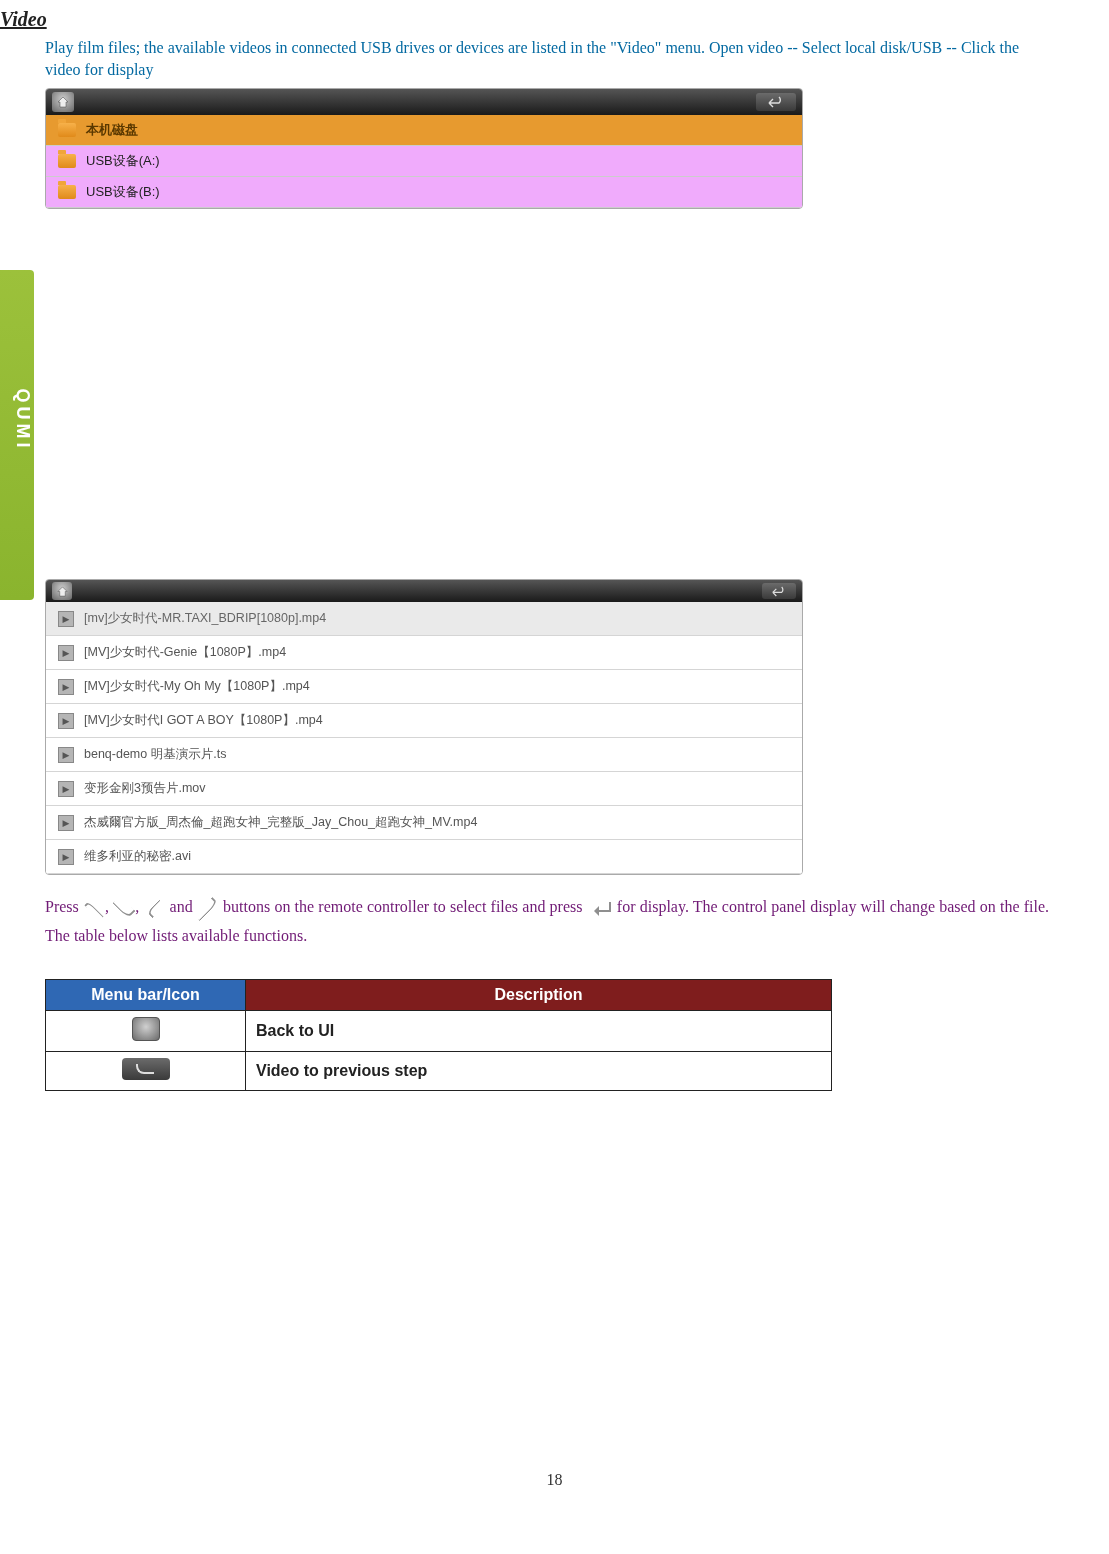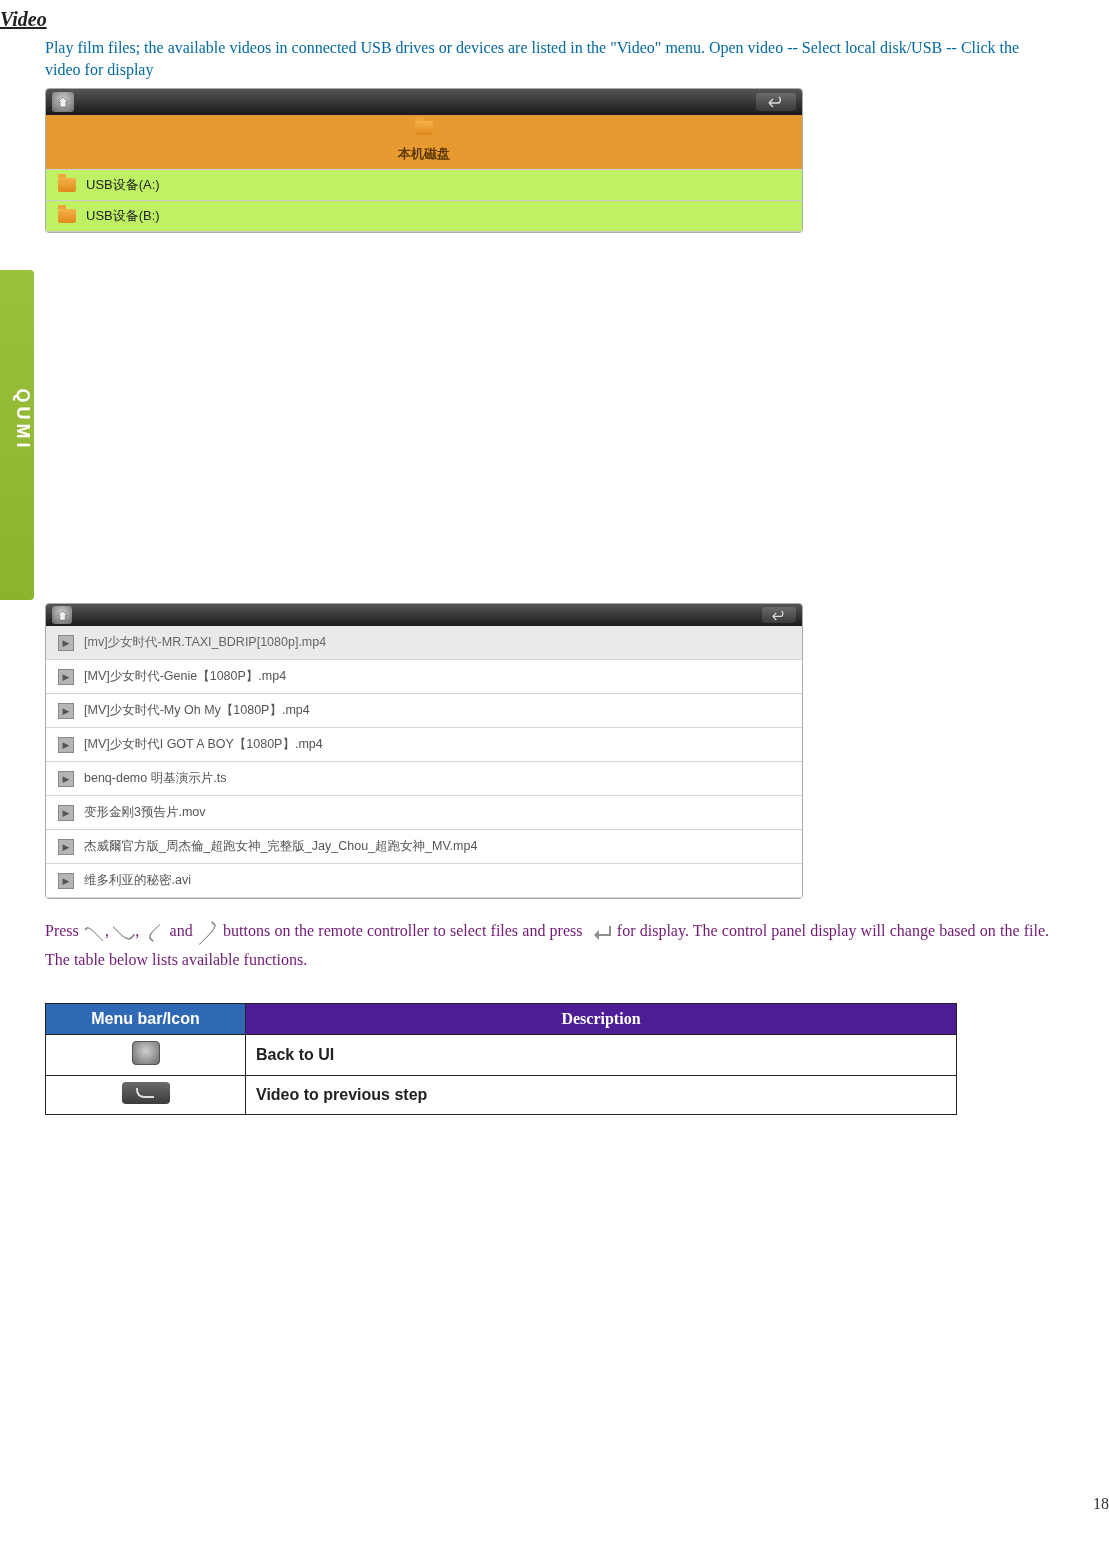--- a/index.html
+++ b/index.html
@@ -63,23 +63,23 @@
     width: 40px; height: 18px;
     background: linear-gradient(#6b6b6b, #3a3a3a);
     border-radius: 3px;
     display:flex;align-items:center;justify-content:center;
     color:#ddd;
   }
   .row {
     display: flex; align-items: center; gap: 10px;
     padding: 6px 12px;
     border-bottom: 1px solid #ccc;
-    background: #bef264;
-  }
-  .row.selected { background: #e79a2f; color: #5a3800; font-weight: bold; flex-direction: column; }
+    background: #f0abfc;
+  }
+  .row.selected { background: #e79a2f; color: #5a3800; font-weight: bold; }
   .folder-icon {
     width: 18px; height: 14px;
     background: linear-gradient(#f7b14a, #e08a1a);
     border-radius: 2px;
     position: relative;
   }
   .folder-icon::before{
     content:""; position:absolute; top:-4px; left:0; width:8px; height:4px;
     background:#f0a53a; border-radius:1px 1px 0 0;
   }
@@ -143,51 +143,51 @@
   .enter-icon::before{
     content:""; position:absolute; right:2px; top:0; width:14px; height:8px;
     border-right:2px solid #8f8f8f; border-bottom:2px solid #8f8f8f;
   }
   .enter-icon::after{
     content:""; position:absolute; left:2px; top:4px;
     border:5px solid transparent; border-right-color:#8f8f8f;
   }
   table.ft {
     margin: 28px 0 0 45px;
-    width: 912px;
+    width: 787px;
     border-collapse: collapse;
     font-family: Arial, sans-serif;
   }
   table.ft th, table.ft td {
     border: 1px solid #222;
     padding: 6px 10px;
     vertical-align: middle;
     font-weight: bold;
   }
   table.ft th { color: #fff; font-weight: bold; text-align: center; }
   table.ft th.c1 { background: #2f68b4; width: 200px; }
-  table.ft th.c2 { background: #4c1d95; font-family: Liberation Serif, serif; }
+  table.ft th.c2 { background: #7f1d1d; }
   table.ft td.ic { text-align: center; }
   .icon-home-cell {
     display:inline-block; width:28px; height:24px;
     background: radial-gradient(circle at 50% 40%, #d0d0d0, #6a6a6a);
     border-radius: 4px; border:1px solid #555;
   }
   .icon-back-cell {
     display:inline-block; width:48px; height:22px;
     background: linear-gradient(#6b6b6b, #3a3a3a);
     border-radius: 4px;
     position:relative;
   }
   .icon-back-cell::before{
     content:""; position:absolute; left:14px; top:6px;
     width:16px; height:8px; border:2px solid #ddd;
     border-right:none; border-top:none; border-radius: 0 0 0 8px;
   }
-  .page-num { text-align:right; margin-top:380px; color:#333; font-size:16px; }
+  .page-num { text-align:center; margin-top:380px; color:#333; font-size:16px; }
 </style>
 </head>
 <body>
 
 <div class="page">
   <div class="side-tab">
     <svg width="30" height="200" viewBox="0 0 30 200">
       <text x="15" y="100" fill="#ffffff" font-family="Arial" font-size="18" font-weight="bold" text-anchor="middle" transform="rotate(90 15 100)" letter-spacing="4">QUMI</text>
     </svg>
   </div>

